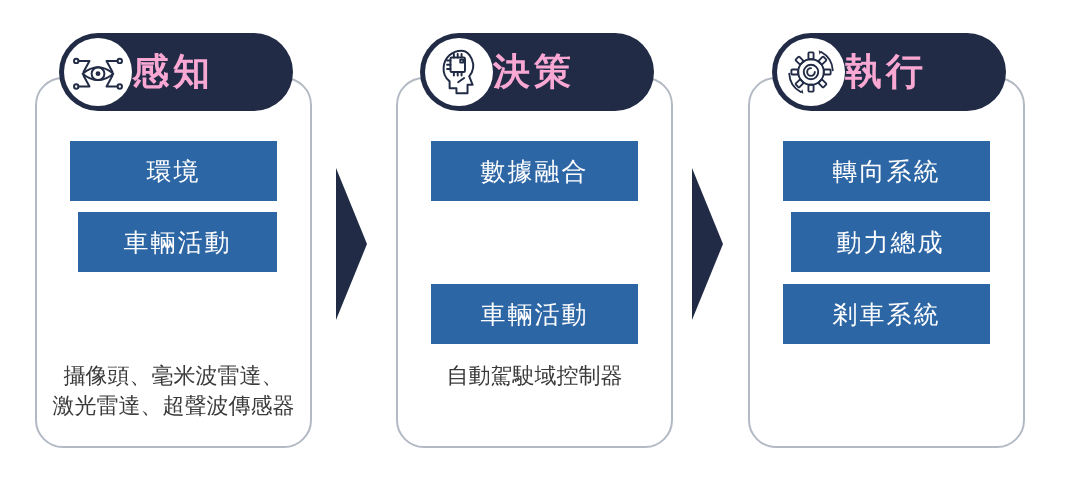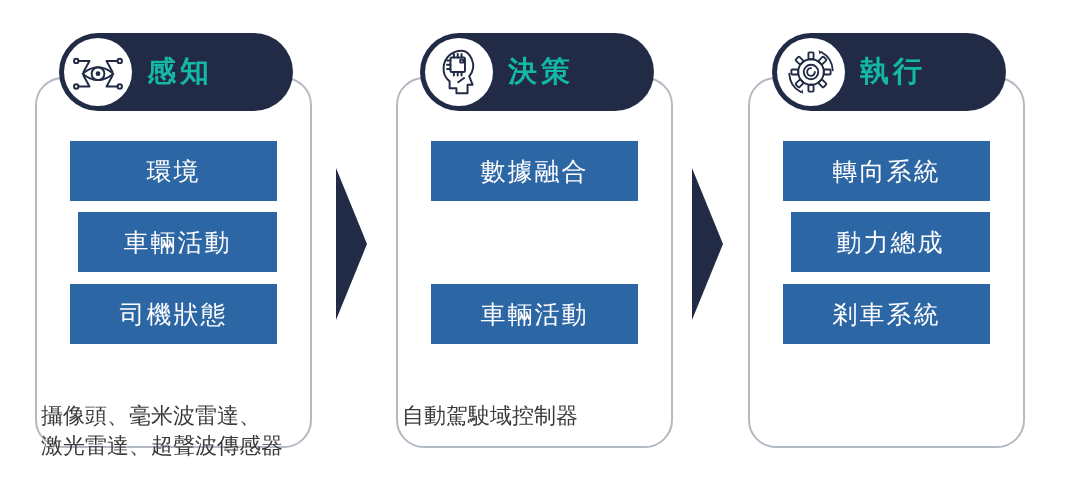--- a/index.html
+++ b/index.html
@@ -20,34 +20,34 @@
     background:var(--header-navy,#212b45); border-radius:39px;
     display:flex; align-items:center;
   }
   .icon-circle {
     width:68px; height:68px; background:#ffffff; border-radius:50%;
     margin-left:5px; flex:0 0 auto; display:flex; align-items:center;
     justify-content:center; color:var(--header-navy,#212b45);
   }
   .icon-circle svg { width:58px; height:58px; display:block; }
   .pill-label {
-    color:#14b8a6; font-size:29px; font-weight:bold; letter-spacing:4px;
-    margin-left:15px; font-family:"Liberation Sans","DejaVu Sans",sans-serif;
+    color:#f9a8d4; font-size:37px; font-weight:bold; letter-spacing:4px;
+    font-family:"Liberation Sans","DejaVu Sans",sans-serif;
   }
   .item {
     position:absolute; left:33px; right:33px; height:60px;
     background:var(--box-blue,#2d66a5); color:#ffffff; font-size:25px;
     letter-spacing:2px; display:flex; align-items:center; justify-content:center;
   }
   .item-1 { top:62px; }
   .item-2 { top:133px;margin-left:8px; }
   .item-3 { top:205px; }
   .caption {
-    position:absolute; left:4px; right:4px; top:282px; text-align:left;
-    font-size:22px; line-height:30px; color:var(--caption-text,#3a3a3a);margin-top:40px;
+    position:absolute; left:4px; right:4px; top:282px; text-align:center;
+    font-size:22px; line-height:30px; color:var(--caption-text,#3a3a3a);
   }
   .flow-arrow {
     position:absolute; top:168px; width:31px; height:152px;
     background:var(--arrow-navy,#212b45);
     clip-path:polygon(0 0, 100% 50%, 0 100%);
   }
   .flow-arrow-1 { left:336px; }
   .flow-arrow-2 { left:692px; }
 </style>
 </head>
@@ -69,21 +69,20 @@
           <path d="M57 21 H44 L51 34"></path>
             <circle cx="59.5" cy="21" r="2.6"></circle>
           <path d="M57 51 H44 L51 38"></path>
             <circle cx="59.5" cy="51" r="2.6"></circle>
         </svg>
       </span>
       <span class="pill-label">感知</span>
     </div>
     <div class="item item-1">環境</div>
     <div class="item item-2">車輛活動</div>
-    <div class="item item-3">司機狀態</div>
     <div class="caption">
       <div>攝像頭、毫米波雷達、</div>
       <div>激光雷達、超聲波傳感器</div>
     </div>
   </div>
 
   <div class="flow-arrow flow-arrow-1"></div>
 
   <div class="card card-2">
     <div class="pill">

